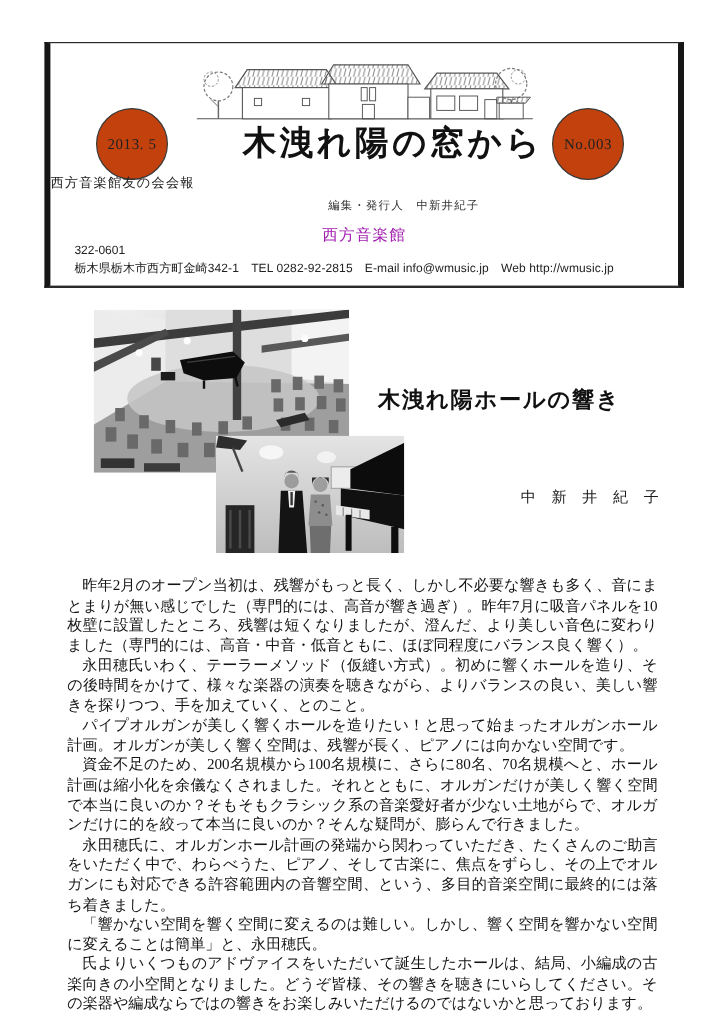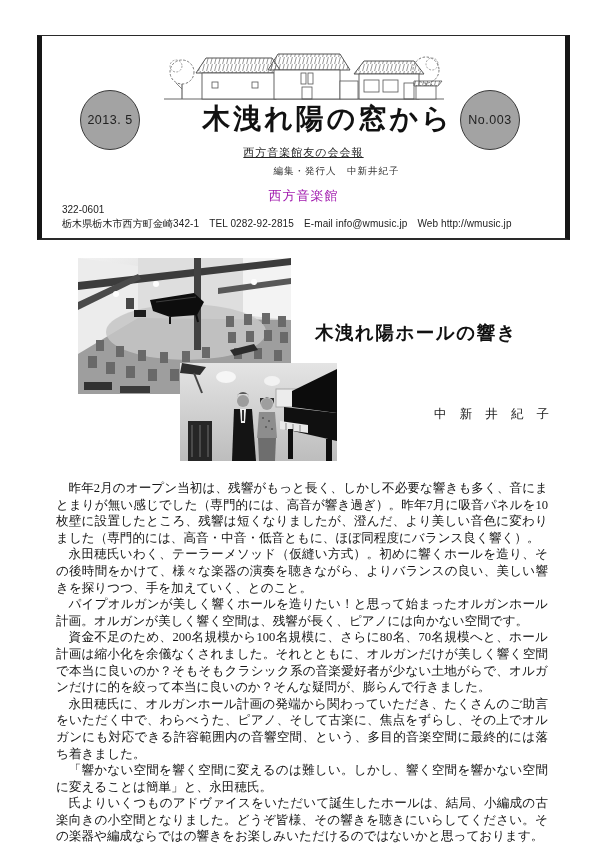--- a/index.html
+++ b/index.html
@@ -13,30 +13,30 @@
     position:absolute;left:37px;top:35px;width:533px;height:205px;
     box-sizing:border-box;
     border-top:1.5px solid #2a2a2a;border-bottom:2px solid #2a2a2a;
     border-left:5px solid #161616;border-right:5px solid #161616;
     background:#fff;
   }
   .hall-illustration{position:absolute;left:50%;top:7px;transform:translateX(-50%);}
   .badge{
     position:absolute;width:58px;height:58px;border:1.5px solid #3a3a3a;border-radius:50%;
     display:flex;align-items:center;justify-content:center;
-    font-family:Liberation Sans, sans-serif;font-size:12.5px;color:#222;
-    letter-spacing:.5px;background:#a3a3a3;
+    font-family:Liberation Serif, serif;font-size:12.5px;color:#222;
+    letter-spacing:.5px;background:#c2410c;
   }
   .badge.date{left:38px;top:54px;}
   .badge.number{left:418px;top:54px;}
   .nl-title{
     position:absolute;top:64px;left:0;width:100%;text-align:center;
     font-size:28px;font-weight:bold;letter-spacing:3px;color:#111;white-space:nowrap;padding-left:24px;
   }
-  .nl-subtitle{position:absolute;top:109px;left:0;width:100%;text-align:center;font-size:11px;letter-spacing:1px;color:#222;text-decoration:underline;}
+  .nl-subtitle{position:absolute;top:109px;left:0;width:100%;text-align:left;font-size:11px;letter-spacing:1px;color:#222;}
   .nl-editor{position:absolute;top:129px;left:0;width:100%;text-align:center;font-size:9.5px;letter-spacing:1px;color:#333;margin-left:33px;}
   .nl-org{
     position:absolute;top:151px;left:0;width:100%;text-align:center;
     font-family:"Liberation Sans","DejaVu Sans",sans-serif;font-size:13px;font-weight:normal;color:#a21caf;letter-spacing:1px;
   }
   .nl-postal{position:absolute;top:168px;left:20px;font-family:"Liberation Sans","DejaVu Sans",sans-serif;font-size:10px;color:#222;}
   .nl-contact{position:absolute;top:181px;left:20px;width:486px;font-family:"Liberation Sans","DejaVu Sans",sans-serif;font-size:10px;color:#222;white-space:nowrap;letter-spacing:.1px;}
   
   .photo{position:absolute;overflow:hidden;}
   .photo-hall{left:78px;top:258px;width:213px;height:136px;z-index:1;}

